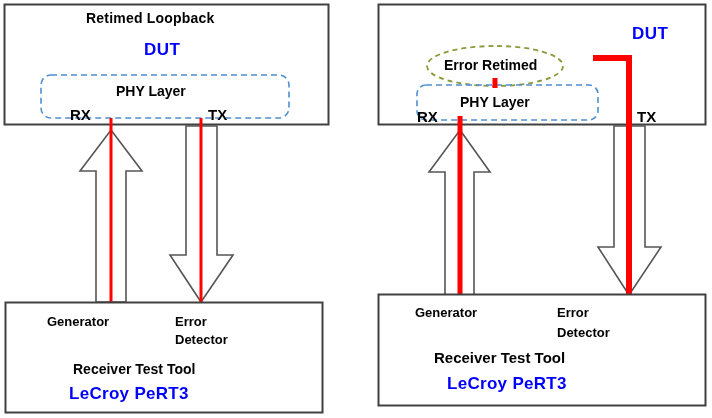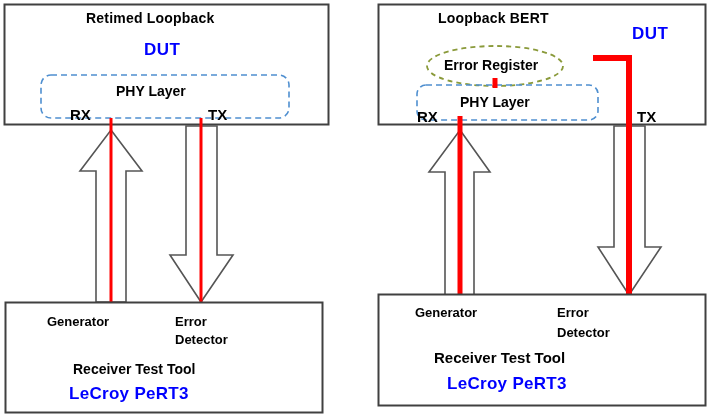--- a/index.html
+++ b/index.html
@@ -69,25 +69,24 @@
 
   <div class="lbl t-gen" style="left:47px;top:314px;">Generator</div>
 
   <div class="lbl t-ed" style="left:175px;top:314px;">Error</div>
   <div class="lbl t-ed" style="left:175px;top:332px;">Detector</div>
 
   <div class="lbl t-rtt" style="left:73px;top:361px;">Receiver Test Tool</div>
 
   <div class="lbl t-brand" style="left:69px;top:384px;">LeCroy PeRT3</div>
 
-  <div class="lbl t-title" style="left:438px;top:10px;">Loopback BERT</div>
 
   <div class="lbl t-dut" style="left:632px;top:24px;">DUT</div>
 
-  <div class="lbl t-err" style="left:444px;top:57px;">Error Register</div>
+  <div class="lbl t-err" style="left:444px;top:57px;">Error Retimed</div>
 
   <div class="lbl t-phy" style="left:460px;top:94px;">PHY Layer</div>
 
   <div class="lbl t-port" style="left:417px;top:108px;">RX</div>
 
   <div class="lbl t-port" style="left:637px;top:108px;">TX</div>
 
   <div class="lbl t-gen" style="left:415px;top:305px;">Generator</div>
 
   <div class="lbl t-ed" style="left:557px;top:305px;">Error</div>

